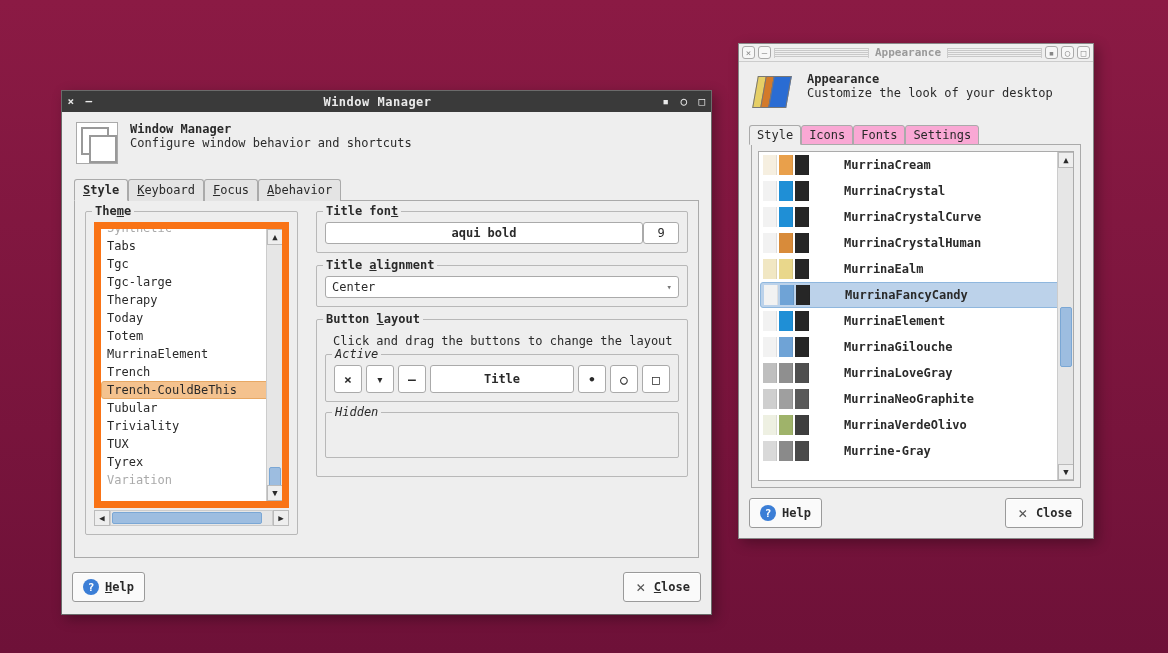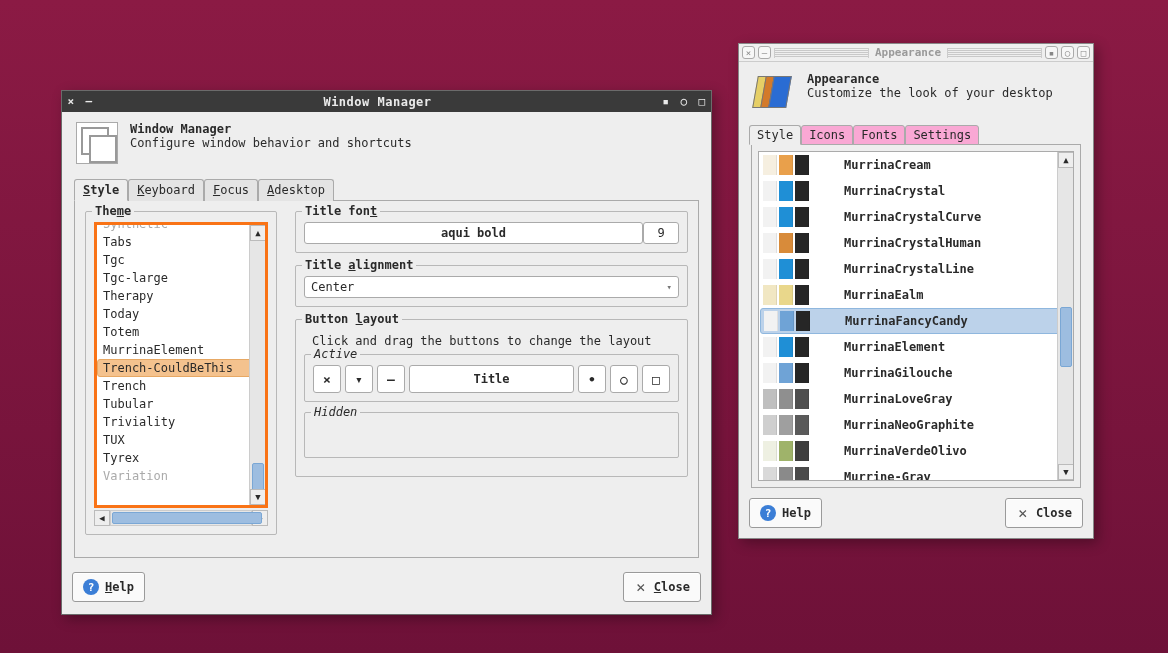--- a/index.html
+++ b/index.html
@@ -80,21 +80,21 @@
 .panel { border:1px solid #aaa; border-top:none; padding:10px; margin-left:2px; margin-right:2px; }
 
 .columns { display:flex; gap:18px; }
 
 .fieldset { position: relative; padding:10px 8px 8px 8px; border:1px solid #b8b8b8; margin-bottom:12px; border-radius:2px; }
 .legend { position:absolute; top:-8px; left:6px; background:#eee; padding:0 3px; font-weight:bold; }
 .legend u { text-decoration: underline; }
 .legend-plain { position:absolute; top:-8px; left:6px; background:#eee; padding:0 3px;font-style:italic; }
 
 .theme-list {
-  width: 174px; height: 286px; background:#fff; border:3px solid #f97316;
+  width: 195px; height: 286px; background:#fff; border:7px solid #f97316;
   overflow:hidden; position:relative;
 }
 .theme-list .item { padding:2px 6px; white-space:nowrap; cursor:pointer; }
 .theme-list .item.faded { color:#aaa;}
 .theme-list .item.selected { background:#f4c28e; border:1px solid #e7a864; border-radius:3px; padding:1px 5px; }
 .theme-scrollbar {
   position:absolute; right:0; top:0; width:16px; height:100%;
   background:#e6e6e6; border-left:1px solid #ccc;
 }
 .theme-scrollbar .arrow {
@@ -245,41 +245,41 @@
       <div class="header-text">
         <div class="title">Window Manager</div>
         <div class="sub">Configure window behavior and shortcuts</div>
       </div>
     </div>
 
     <div class="tabs">
       <div class="tab active"><u>S</u><span></span><span>tyle</span></div>
       <div class="tab"><u>K</u><span>eyboard</span></div>
       <div class="tab"><u>F</u><span>ocus</span></div>
-      <div class="tab"><u>A</u><span>desktop</span></div>
+      <div class="tab"><u>A</u><span>behavior</span></div>
     </div>
 
     <div class="panel">
       <div class="columns">
 
         <div>
           <div class="fieldset">
             <div class="legend">The<u>m</u>e</div>
             <div class="theme-list" id="theme-list">
 
               <div class="item faded" style="margin-top: -10px;">Synthetic</div>
                 <div class="item">Tabs</div>
                 <div class="item">Tgc</div>
                 <div class="item">Tgc-large</div>
                 <div class="item">Therapy</div>
                 <div class="item">Today</div>
                 <div class="item">Totem</div>
                 <div class="item">MurrinaElement</div>
+                <div class="item">Trench</div>
                 <div class="item selected">Trench-CouldBeThis</div>
-                <div class="item">Trench</div>
                 <div class="item">Tubular</div>
                 <div class="item">Triviality</div>
                 <div class="item">TUX</div>
                 <div class="item">Tyrex</div>
                 <div class="item faded">Variation</div>
                 <div class="theme-scrollbar">
                 <div class="arrow" style="top:0">▲</div>
                 <div class="thumb" style="top:238px; height:30px;"></div>
                 <div class="arrow" style="bottom:0">▼</div>
               </div>
@@ -401,26 +401,20 @@
             <div class="sw" style="background: rgb(38, 38, 38);"></div>
             <div class="name">MurrinaCrystalCurve</div>
           </div>
           <div class="row">
             <div class="sw" style="background: rgb(242, 242, 242);"></div>
             <div class="sw" style="background: rgb(216, 139, 58);"></div>
             <div class="sw" style="background: rgb(38, 38, 38);"></div>
             <div class="name">MurrinaCrystalHuman</div>
           </div>
           <div class="row">
-            <div class="sw" style="background: rgb(242, 242, 242);"></div>
-            <div class="sw" style="background: rgb(31, 143, 214);"></div>
-            <div class="sw" style="background: rgb(38, 38, 38);"></div>
-            <div class="name">MurrinaCrystalLine</div>
-          </div>
-          <div class="row">
             <div class="sw" style="background: rgb(241, 231, 195);"></div>
             <div class="sw" style="background: rgb(233, 215, 139);"></div>
             <div class="sw" style="background: rgb(38, 38, 38);"></div>
             <div class="name">MurrinaEalm</div>
           </div>
           <div class="row selected">
             <div class="sw" style="background: rgb(242, 242, 242);"></div>
             <div class="sw" style="background: rgb(111, 163, 214);"></div>
             <div class="sw" style="background: rgb(38, 38, 38);"></div>
             <div class="name">MurrinaFancyCandy</div>

